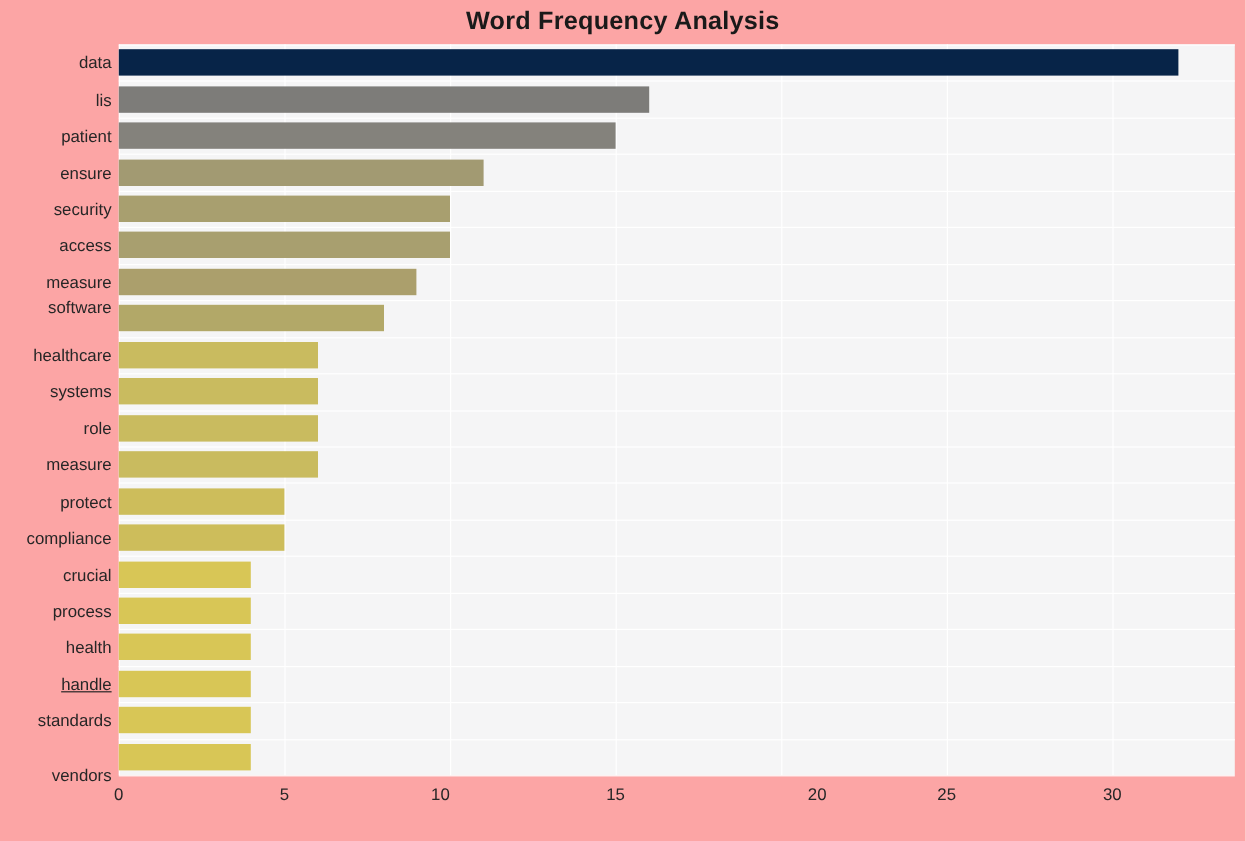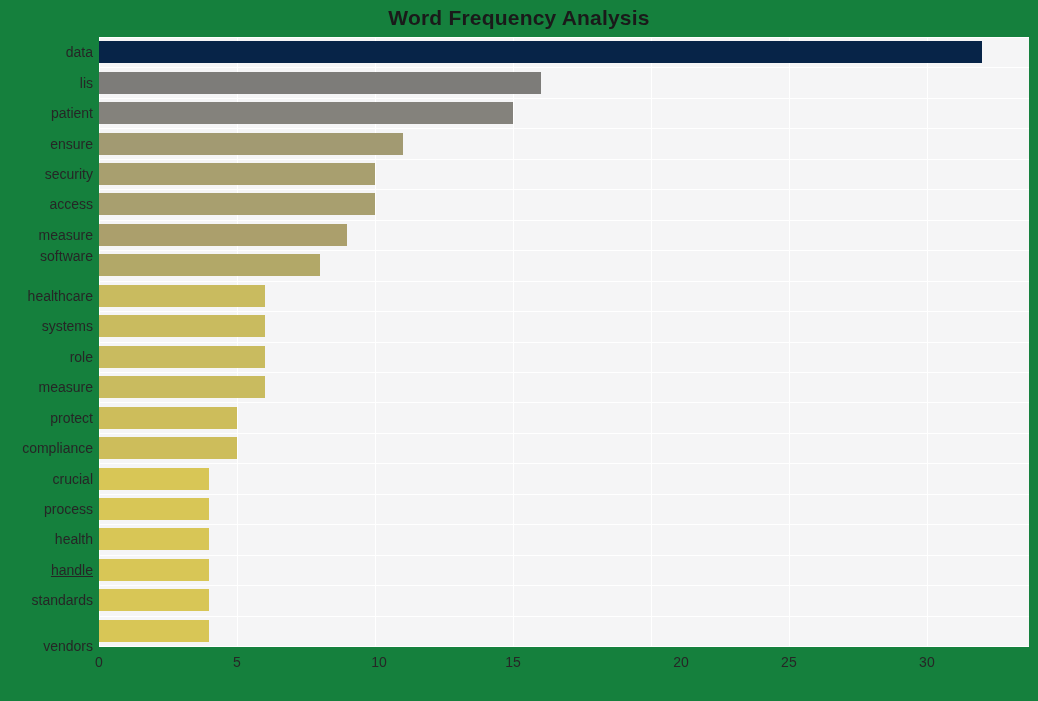--- a/index.html
+++ b/index.html
@@ -11,21 +11,21 @@
     width: 1038px;
     height: 701px;
     font-family: "Liberation Sans", sans-serif;
     overflow: hidden;
   }
 
   #figure {
     position: relative;
     width: 1038px;
     height: 701px;
-    background: #15803d;
+    background: #fca5a5;
   }
 
   
   #chart-title {
     position: absolute;
     left: 0;
     top: 6px;
     width: 1038px;
     text-align: center;
     font-size: 21px;
@@ -201,20 +201,20 @@
       <div class="ytick-label" style="top: 460.975px;">process</div>
       <div class="ytick-label" style="top: 491.425px;">health</div>
       <div class="ytick-label" style="top: 521.875px; text-decoration: underline;">handle</div>
       <div class="ytick-label" style="top: 552.325px;">standards</div>
       <div class="ytick-label" style="top: 598px;">vendors</div>
     </div>
 
   <div id="x-axis">
   <div class="xtick-label" style="left: 99px;">0</div>
       <div class="xtick-label" style="left: 236.982px;">5</div>
-      <div class="xtick-label" style="left: 379px;">10</div>
+      <div class="xtick-label" style="left: 367px;">10</div>
       <div class="xtick-label" style="left: 512.947px; text-align: right;">15</div>
       <div class="xtick-label" style="left: 681px;">20</div>
       <div class="xtick-label" style="left: 788.911px;">25</div>
       <div class="xtick-label" style="left: 926.893px;">30</div>
     </div>
 
 </div>
 
 </body></html>

